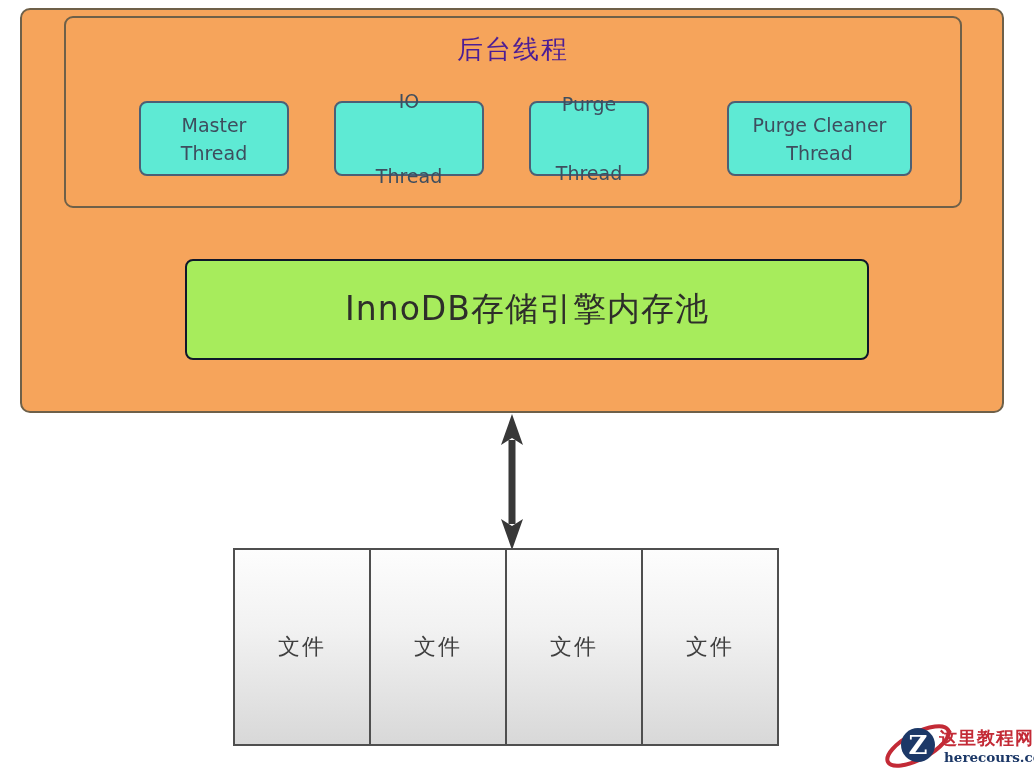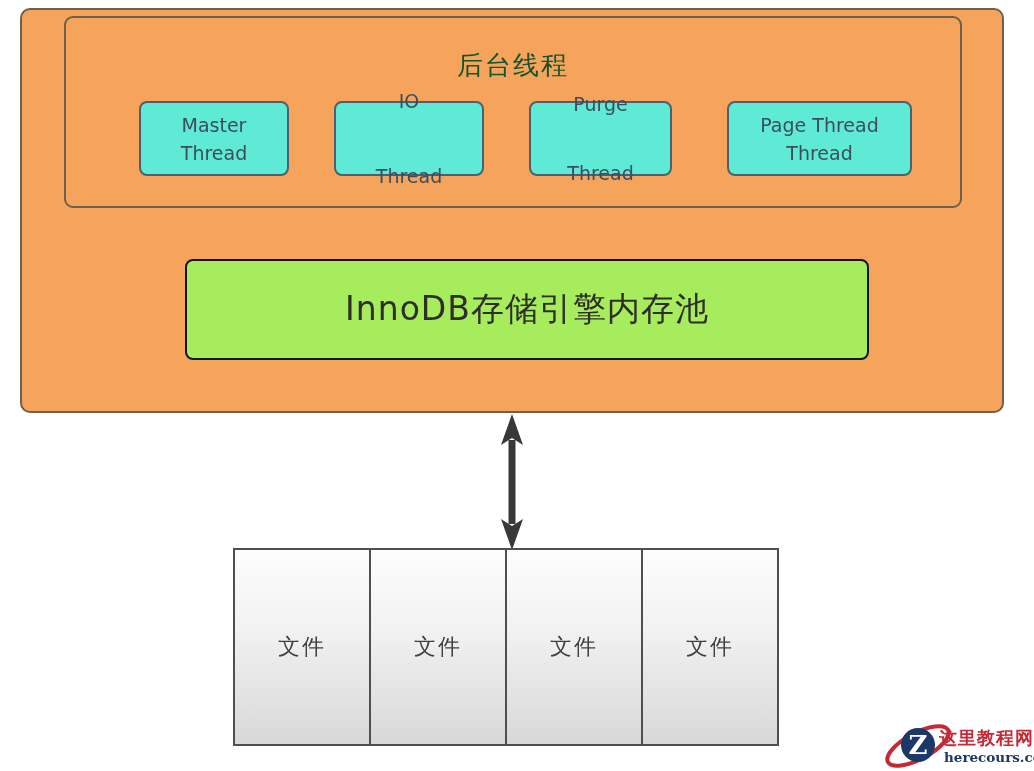--- a/index.html
+++ b/index.html
@@ -15,31 +15,31 @@
     box-sizing:border-box;
   }
 
   
   .threads-box {
     position:absolute; left:42px; top:6px; width:898px; height:192px;
     border:2px solid #6E6049; border-radius:9px; box-sizing:border-box;
   }
   .threads-title {
     position:absolute; top:14px; left:0; width:100%; text-align:center;
-    font-size:26px; color:#14532d; letter-spacing:2px;margin-top:16px;
+    font-size:26px; color:#4c1d95; letter-spacing:2px;
   }
   .thread-box {
     position:absolute; top:83px; height:75px; box-sizing:border-box;
     background:#5eead4; border:2px solid #4C5F75; border-radius:8px;
     display:flex; flex-direction:column; align-items:center; justify-content:center;
     font-size:19px; line-height:28px; color:#3E4D5E; text-align:center;
   }
   .t-master { left:73px;  width:150px; }
   .t-io     { left:268px; width:150px;gap:47px; }
-  .t-purge  { left:463px; width:143px;gap:41px; }
+  .t-purge  { left:463px; width:120px;gap:41px; }
   .t-pagecleaner { left:661px; width:185px; }
 
   
   .memory-pool {
     position:absolute; left:163px; top:249px; width:684px; height:101px;
     box-sizing:border-box; background:#A7EC5C; border:2px solid #0f172a;
     border-radius:8px; display:flex; align-items:center; justify-content:center;
     font-size:33px; color:#2E2E2A; letter-spacing:1px;
   }
 
@@ -84,21 +84,21 @@
         <span>IO</span>
         <span>Thread</span>
       </div>
 
       <div class="thread-box t-purge">
         <span>Purge</span>
         <span>Thread</span>
       </div>
 
       <div class="thread-box t-pagecleaner">
-        <span>Page Thread</span>
+        <span>Purge Cleaner</span>
         <span>Thread</span>
       </div>
     </div>
 
     <div class="memory-pool">InnoDB存储引擎内存池</div>
   </div>
 
   <svg class="arrow-svg" width="40" height="140" viewBox="0 0 40 140">
     <line x1="20" y1="28" x2="20" y2="112" stroke="#383838" stroke-width="7"></line>
     <polygon points="20,2 9,33 20,26 31,33" fill="#383838"></polygon>

